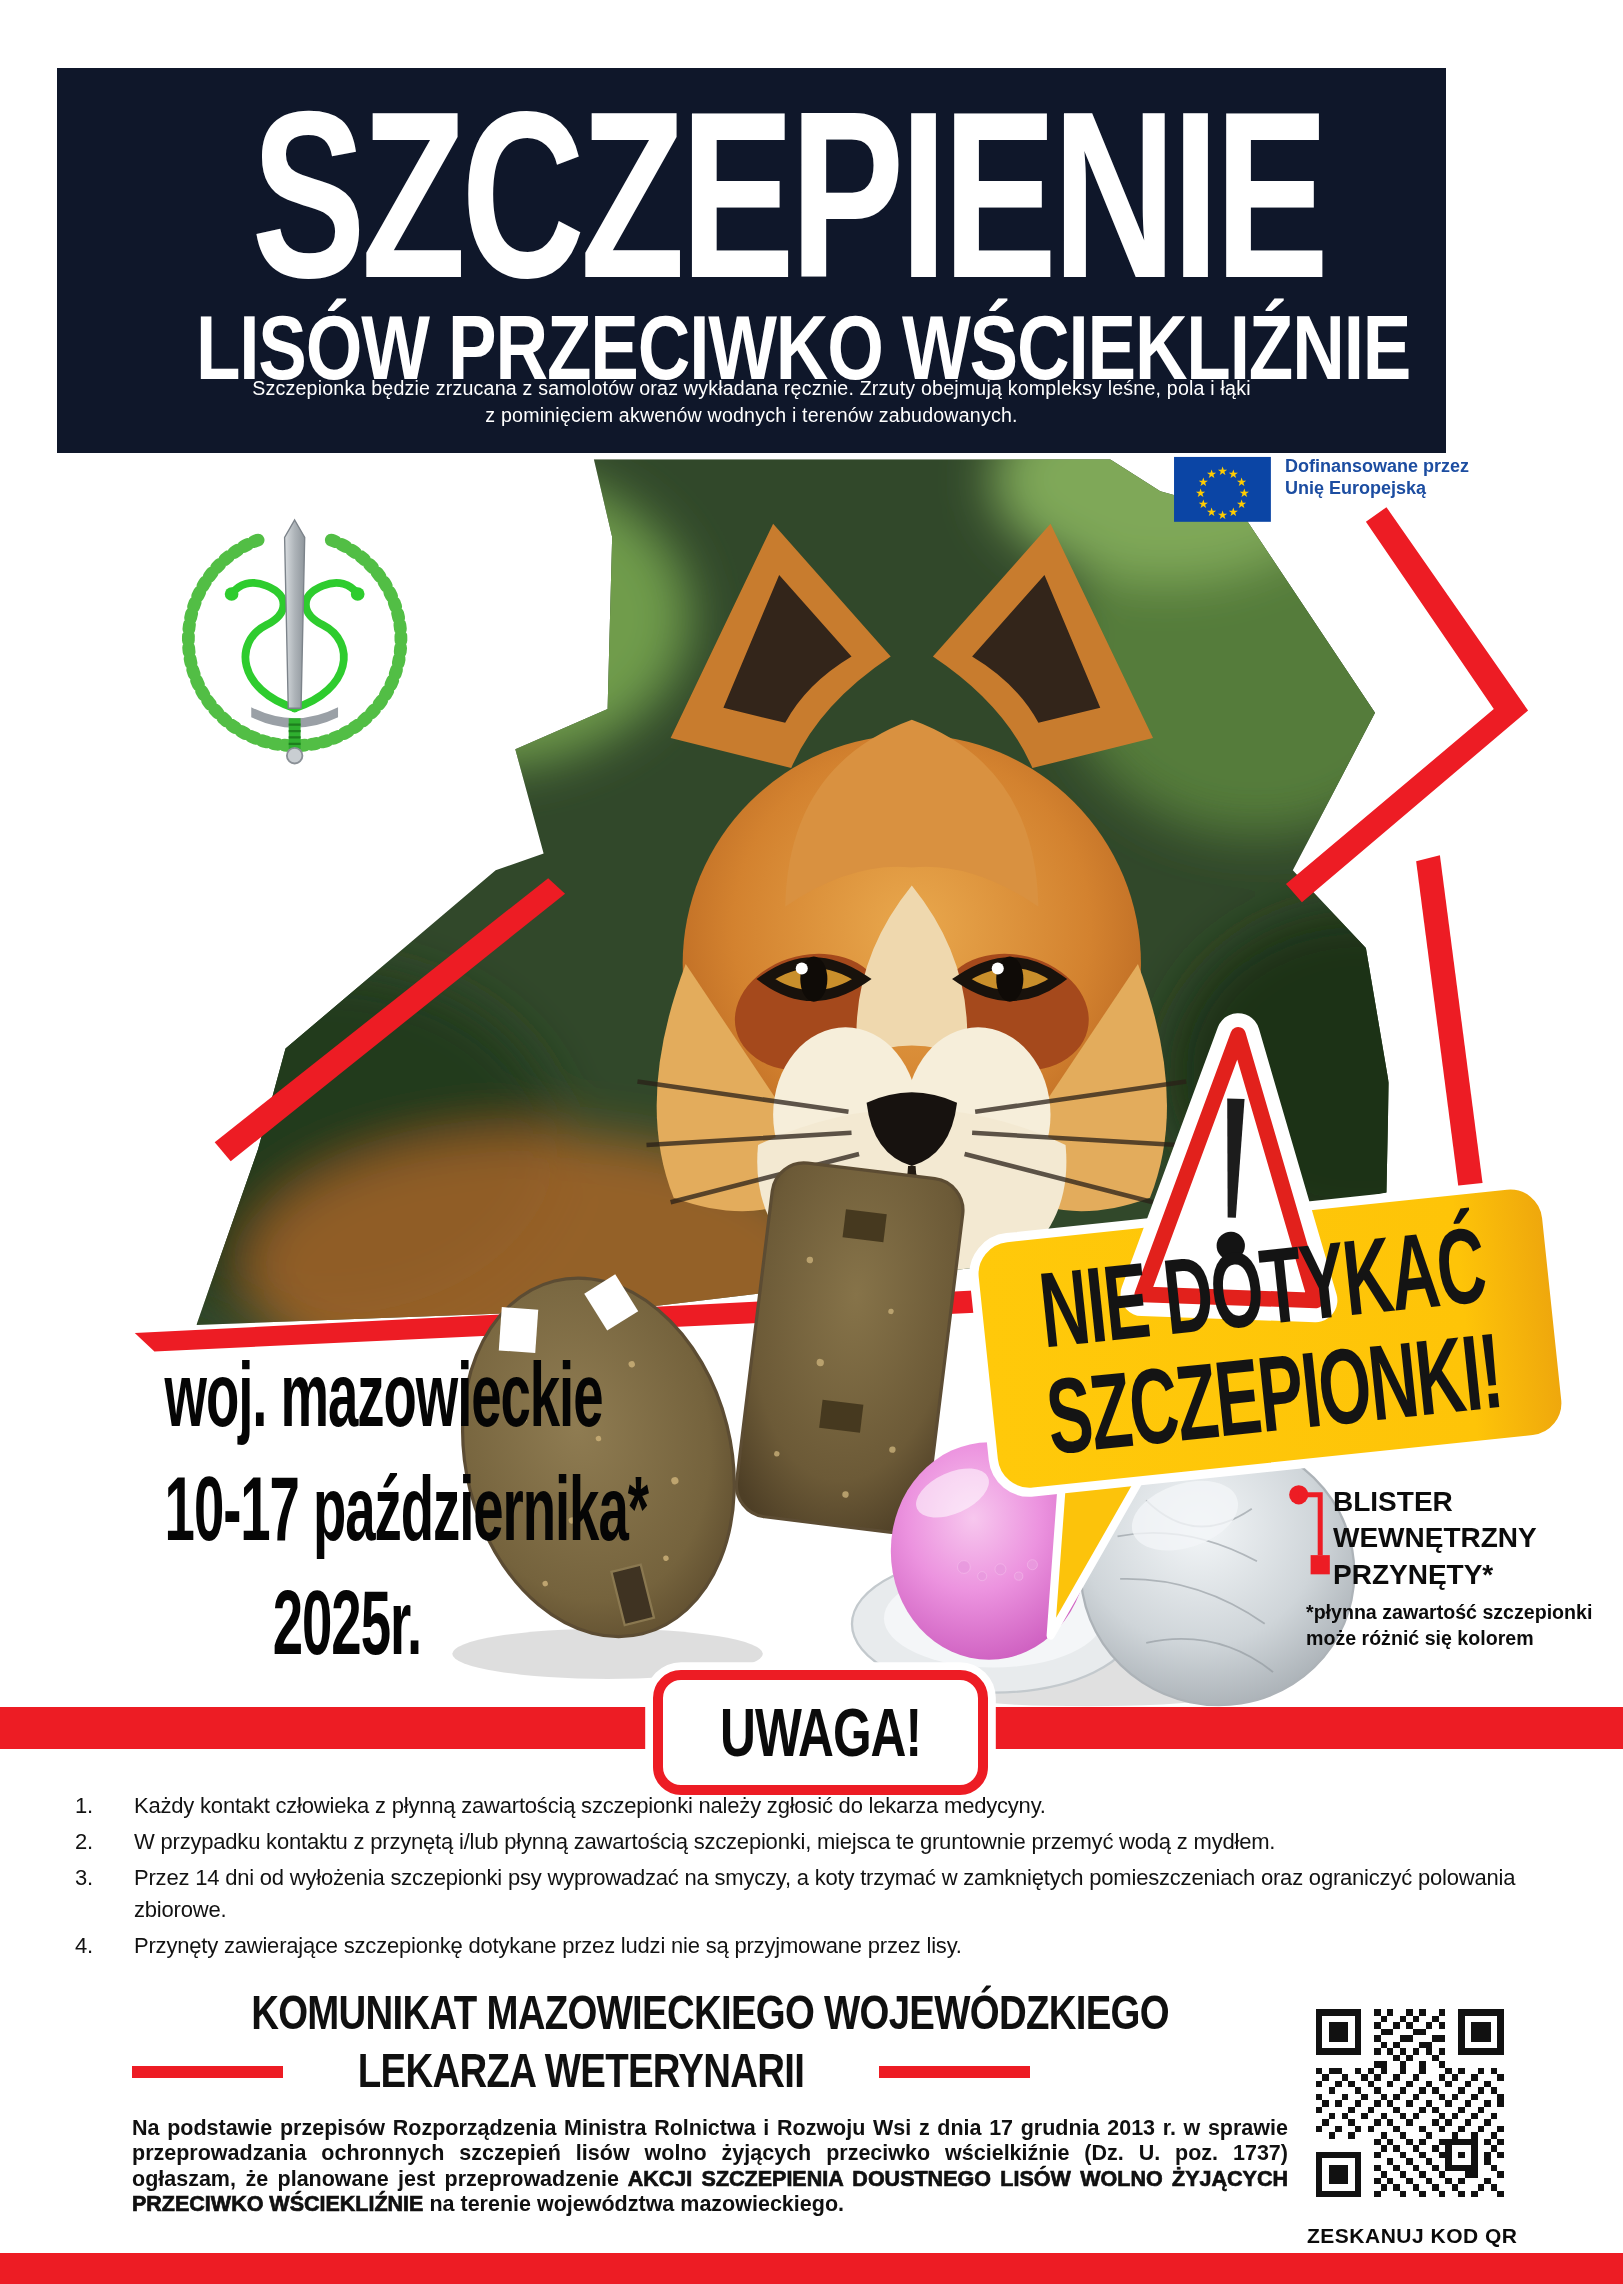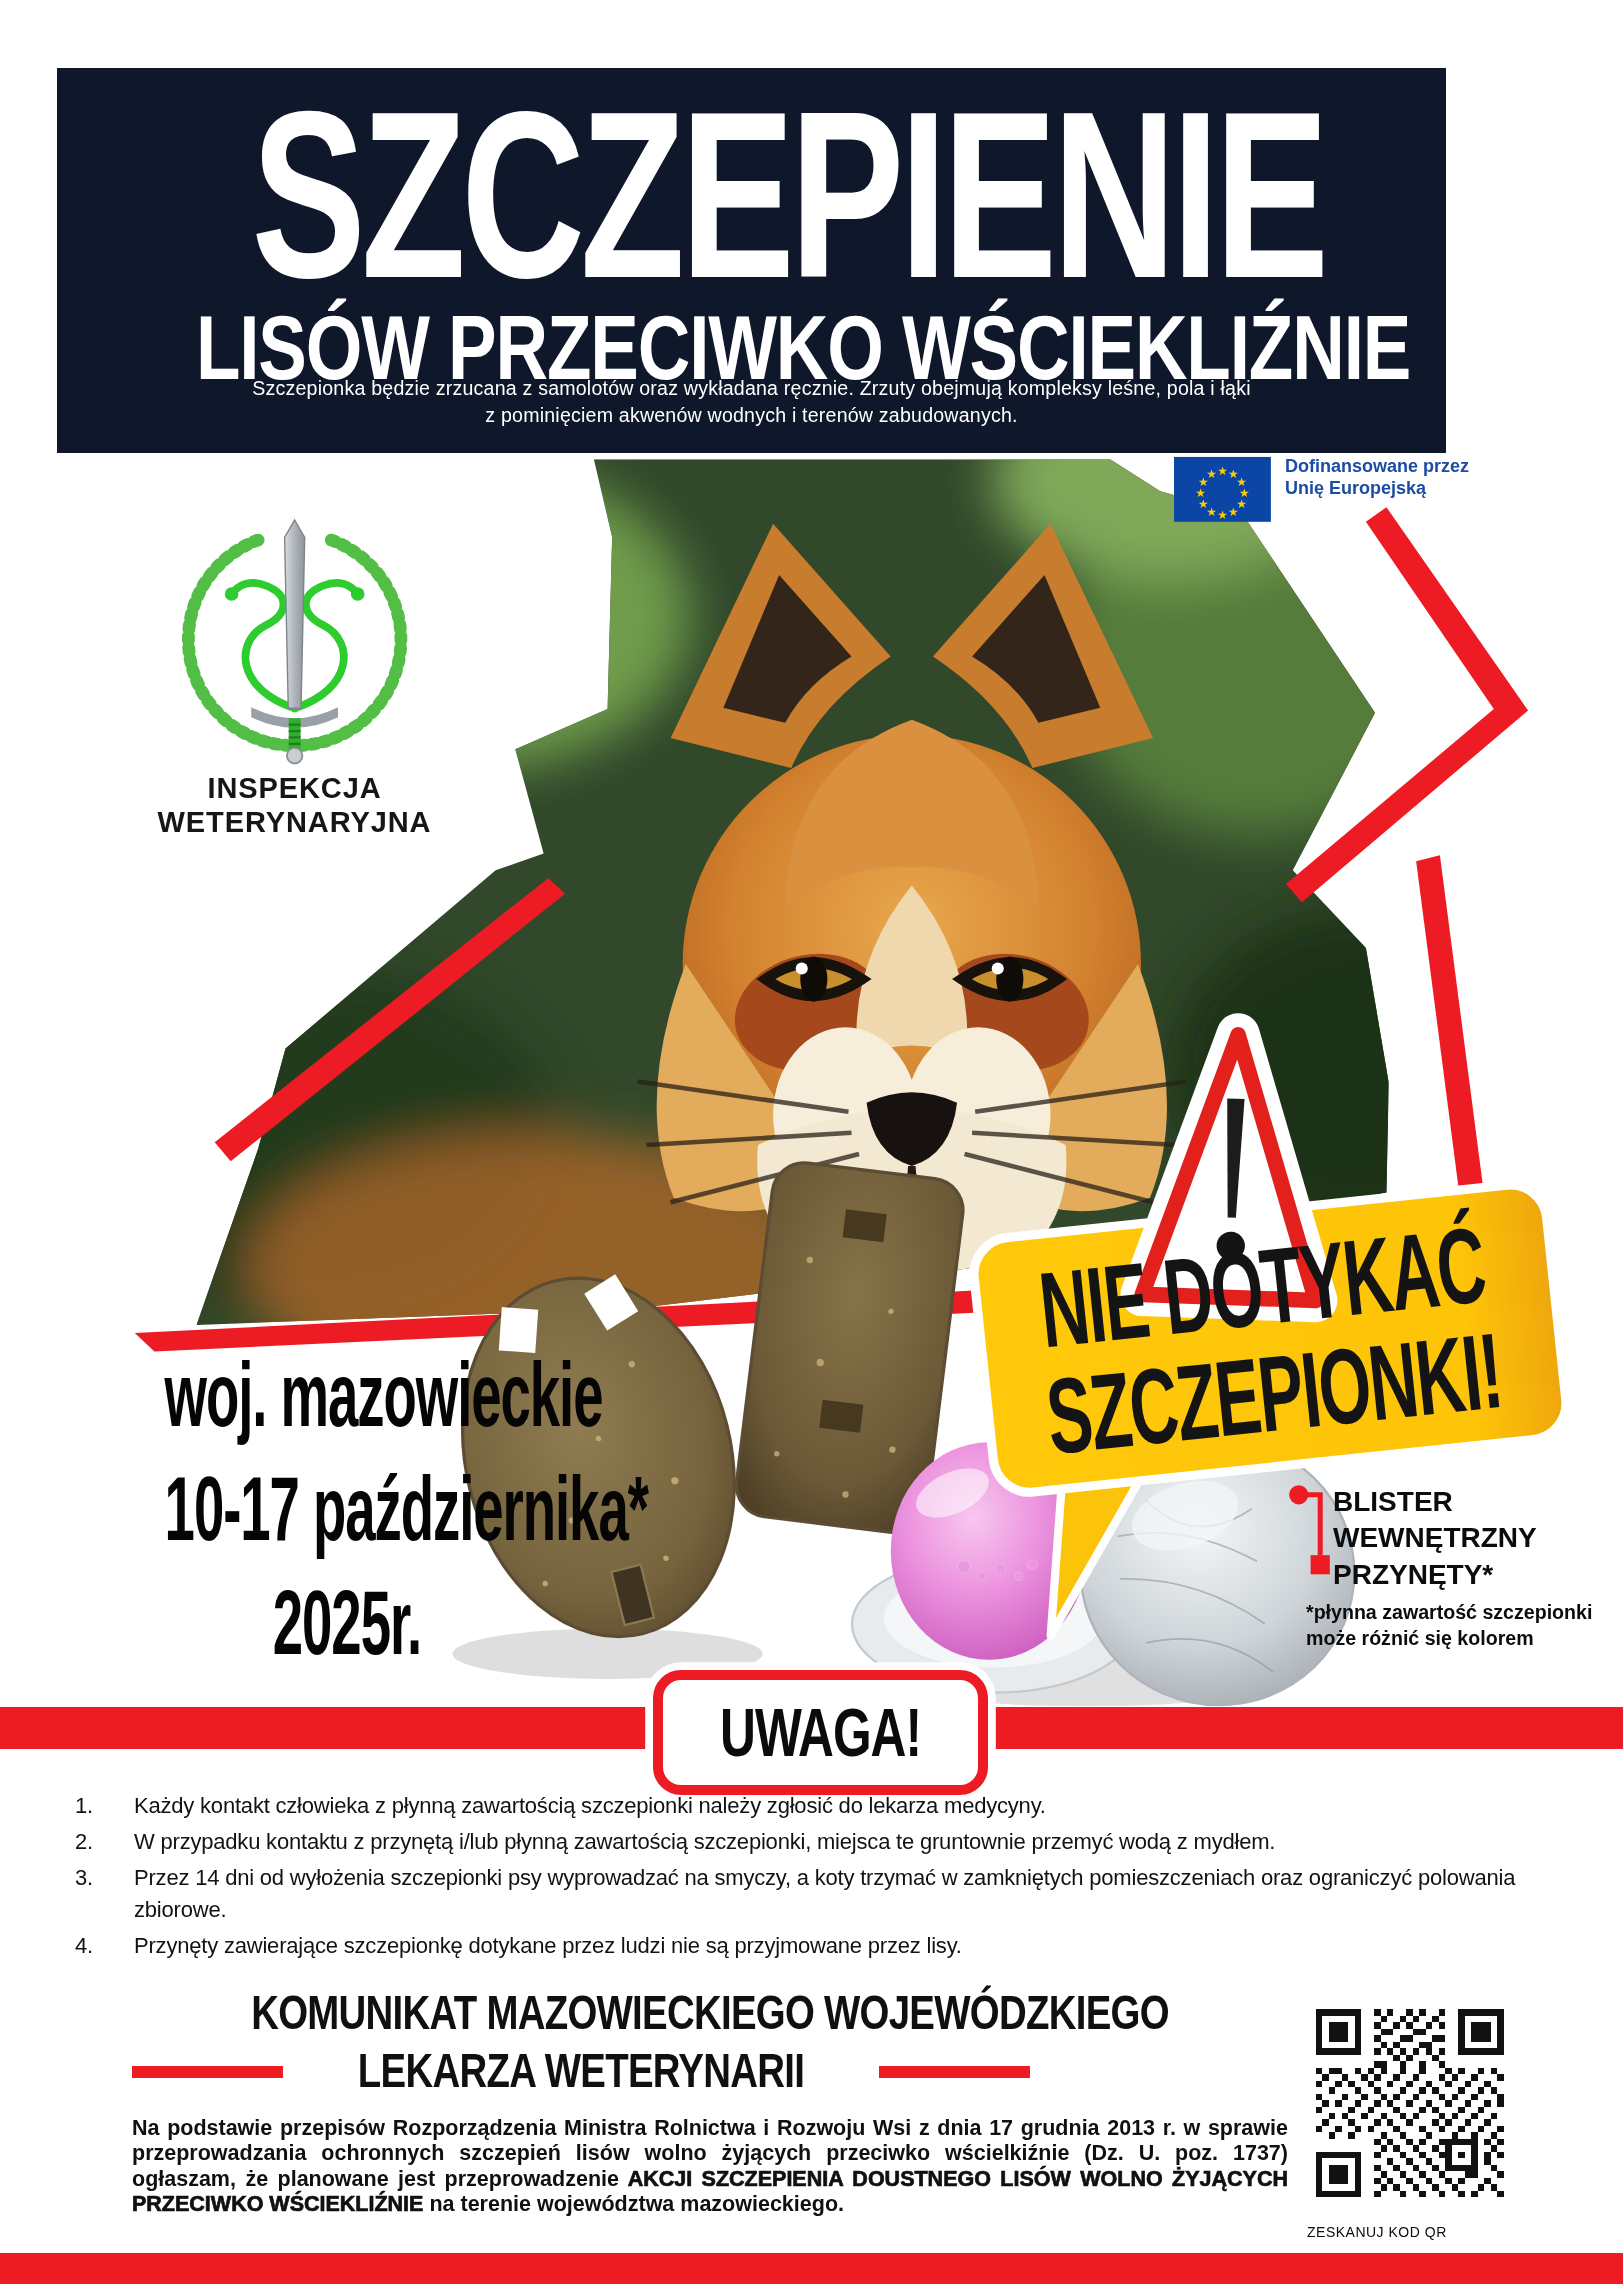--- a/index.html
+++ b/index.html
@@ -50,22 +50,22 @@
   .notice-text{flex:1;}
   
   .kom{position:absolute;left:132px;top:1988px;width:1156px;}
   .kom-h1{text-align:center;font-weight:700;font-size:48px;line-height:1.05;letter-spacing:-0.9px;
           transform:scaleX(.80);transform-origin:center;white-space:nowrap;color:#101010;}
   .kom-h2row{margin-top:8px;display:flex;align-items:center;justify-content:flex-start;gap:19px;}
   .kom-bar{width:151px;height:12px;background:#ED1C24;}
   .kom-para{margin-top:19px;font-size:21.5px;font-weight:700;line-height:1.18;text-align:justify;
             color:#101010;}
   .xbold{-webkit-text-stroke:0.7px #101010;}
-  .qr-label{position:absolute;left:1307px;top:2224px;width:208px;
-            font-weight:400;font-size:14px;letter-spacing:0.5px;color:#0b0b0b;white-space:nowrap;}
+  .qr-label{position:absolute;left:1307px;top:2224px;width:208px;text-align:center;
+            font-weight:700;font-size:21px;letter-spacing:0.5px;color:#0b0b0b;white-space:nowrap;}
   .footer{position:absolute;left:0;top:2253px;width:1624px;height:35px;background:#ED1C24;}
 </style>
 </head>
 <body>
 
 <div class="poster">
 
   <svg class="abs" style="left:0;top:0;" width="1624" height="2288" viewBox="0 0 3555 5008" xmlns="http://www.w3.org/2000/svg">
     <defs>
       <clipPath id="photoClip">
@@ -296,24 +296,20 @@
     <div class="sub-title">LISÓW PRZECIWKO WŚCIEKLIŹNIE</div>
     <div class="header-note" style="top:309px;">Szczepionka będzie zrzucana z samolotów oraz wykładana ręcznie. Zrzuty obejmują kompleksy leśne, pola i łąki</div>
     <div class="header-note" style="top:336px;">z pominięciem akwenów wodnych i terenów zabudowanych.</div>
   </div>
 
   <div class="eu-text">
     <div>Dofinansowane przez</div>
     <div>Unię Europejską</div>
   </div>
 
-  <div class="vet-label">
-    <div>INSPEKCJA</div>
-    <div>WETERYNARYJNA</div>
-  </div>
 
   <div class="region-block">
     <div class="region-line">woj. mazowieckie</div>
     <div class="region-line">10-17 października*</div>
     <div class="region-line">2025r.</div>
   </div>
 
   <div class="bubble-text">
     <div class="bubble-line">NIE DOTYKAĆ</div>
     <div class="bubble-line">SZCZEPIONKI!</div>

